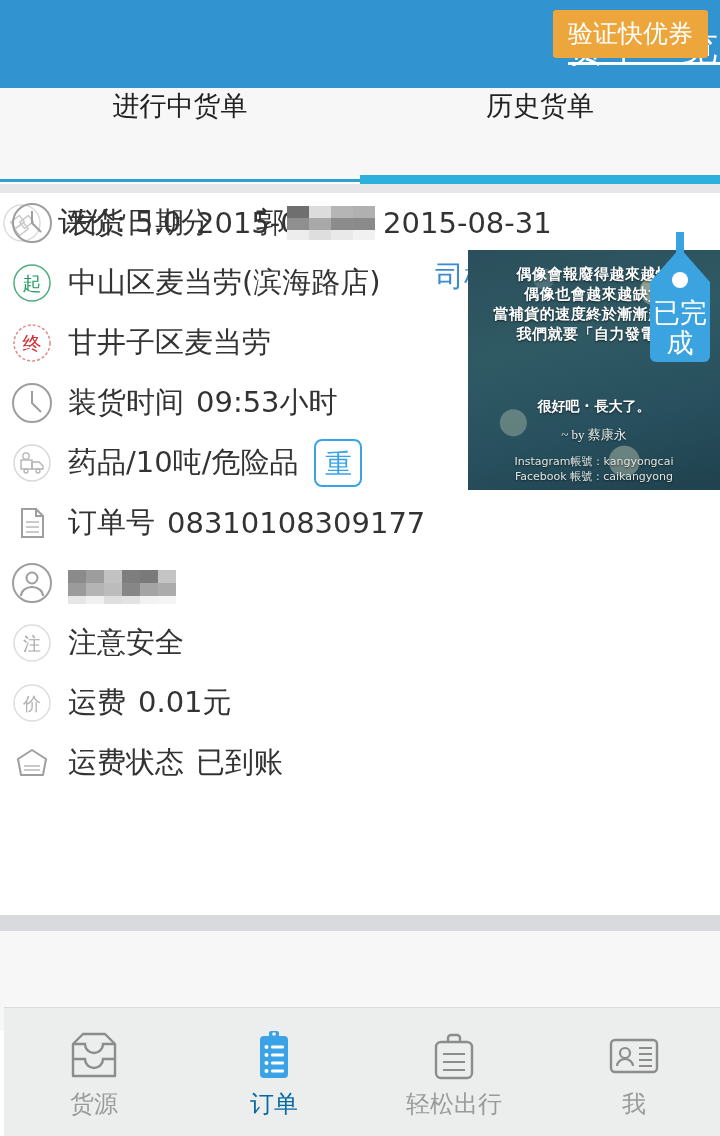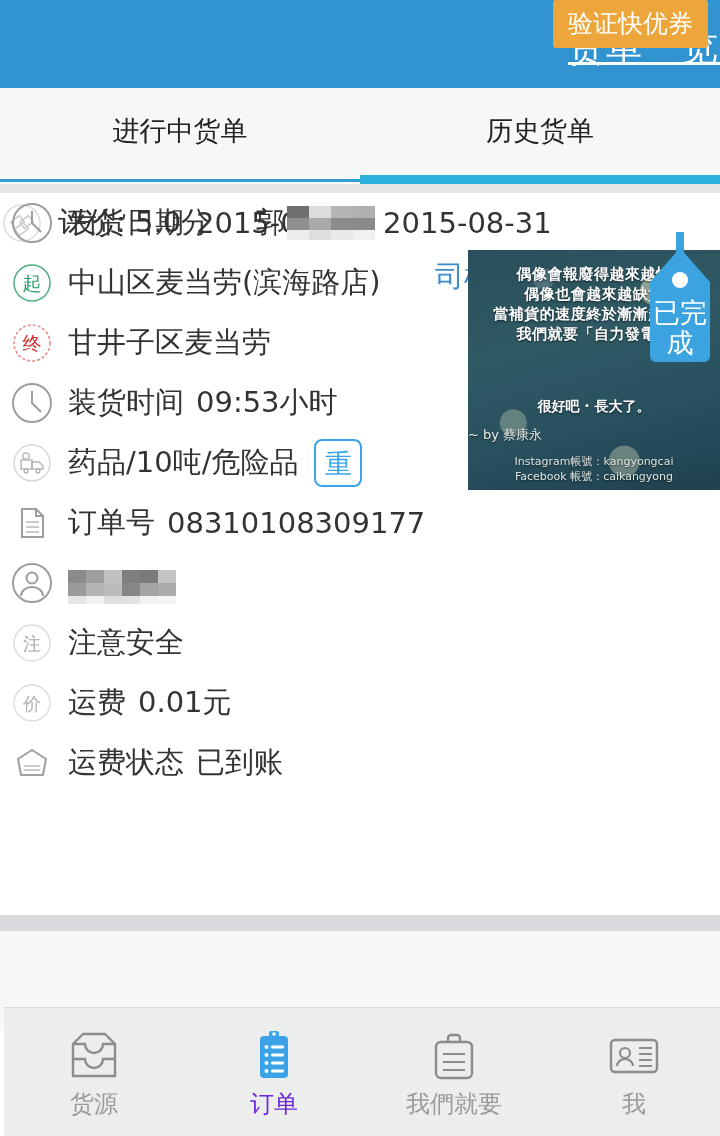--- a/index.html
+++ b/index.html
@@ -18,38 +18,38 @@
     background: #3194d0;
     display: flex; align-items: center; justify-content: center;
   }
   .header-title {
     color: #ffffff; font-size: 36px; letter-spacing: 2px;
     position: absolute; left: 0; right: 0; text-align: right;
     top: 24px;
     text-decoration: underline;
   }
   .header-action {
-    position: absolute; right: 12px; top: 0;
+    position: absolute; right: 12px; top: 10px;
     background: #eca63c; color: #ffffff;
     font-size: 25px; padding: 11px 15px 12px 15px;
     border: none; border-radius: 3px; line-height: 1;
     font-family: "DejaVu Sans", "Liberation Sans", sans-serif;
     cursor: pointer;
   }
 
   
   .tabbar {
     position: absolute; left: 0; top: 88px;
     width: 720px; height: 94px;
     background: #f7f7f7;
     display: flex;
   }
   .tab {
     flex: 1 1 50%;
-    display: flex; align-items: center; justify-content: center;
+    display: flex; justify-content: center;
     font-size: 27px; color: #222222;
     position: relative; cursor: pointer;
     padding-bottom: 8px;
   }
   .tab-underline-full {
     position: absolute; left: 0; top: 179px;
     width: 720px; height: 3px; background: #2e9fd2;
   }
   .tab-indicator {
     position: absolute; top: 175px; left: 360px;
@@ -114,22 +114,23 @@
     text-shadow: 0 1px 2px rgba(0,0,0,.65);
     letter-spacing: .5px;
   }
   .thumb-sig {
     position: absolute; left: 0; right: 0; top: 148px;
     text-align: center; color: #ffffff; font-size: 14px;
     font-weight: bold; text-shadow: 0 1px 2px rgba(0,0,0,.6);
   }
   .thumb-by {
     position: absolute; left: 0; right: 0; top: 176px;
-    color: #e9eee8; font-size: 13px;
+    text-align: center; color: #e9eee8; font-size: 13px;
     text-shadow: 0 1px 2px rgba(0,0,0,.6);
+    font-family: Liberation Serif, serif;
   }
   .thumb-social {
     position: absolute; left: 0; right: 0; top: 204px;
     text-align: center; color: #dfe6e2; font-size: 11px;
     line-height: 15px; text-shadow: 0 1px 2px rgba(0,0,0,.6);
   }
 
   .badge-tag {
     position: absolute; left: 650px; top: 39px;
     width: 60px; height: 130px;
@@ -181,21 +182,21 @@
     display: flex;
   }
   .navitem {
     flex: 1 1 25%;
     display: flex; flex-direction: column;
     align-items: center; justify-content: center;
     cursor: pointer; padding-top: 6px;
   }
   .navicon { height: 52px; display: flex; align-items: center; justify-content: center; }
   .navlabel { font-size: 24px; color: #9a9a9a; margin-top: 6px; }
-  .navitem.active .navlabel { color: #6d28d9; }
+  .navitem.active .navlabel { color: #0369a1; }
 </style>
 </head>
 <body>
 
 <div id="app">
 
   <div class="header">
     <div class="header-title">货单一览</div>
     <button class="header-action">验证快优券</button>
   </div>
@@ -455,21 +456,21 @@
     </div>
 
     <div class="navitem">
       <span class="navicon">
         <svg width="62" height="52" viewBox="0 0 62 52">
           <rect x="13" y="12" width="36" height="36" rx="5" fill="none" stroke="#8c8c8c" stroke-width="2.4"></rect>
           <path d="M25 12 V8 a3 3 0 0 1 3 -3 h6 a3 3 0 0 1 3 3 v4" fill="none" stroke="#8c8c8c" stroke-width="2.4"></path>
           <path d="M20 24 h22 M20 32 h22 M20 40 h22" stroke="#8c8c8c" stroke-width="2.2"></path>
         </svg>
       </span>
-      <span class="navlabel">我們就要</span>
+      <span class="navlabel">轻松出行</span>
     </div>
 
     <div class="navitem">
       <span class="navicon">
         <svg width="62" height="52" viewBox="0 0 62 52">
           <rect x="8" y="10" width="46" height="32" rx="4" fill="none" stroke="#8c8c8c" stroke-width="2.4"></rect>
           <circle cx="22" cy="23" r="5" fill="none" stroke="#8c8c8c" stroke-width="2.2"></circle>
           <path d="M14 36 a8 7 0 0 1 16 0" fill="none" stroke="#8c8c8c" stroke-width="2.2"></path>
           <path d="M36 18 h13 M36 24 h13 M36 30 h13 M36 36 h13" stroke="#8c8c8c" stroke-width="2.2"></path>
         </svg>

